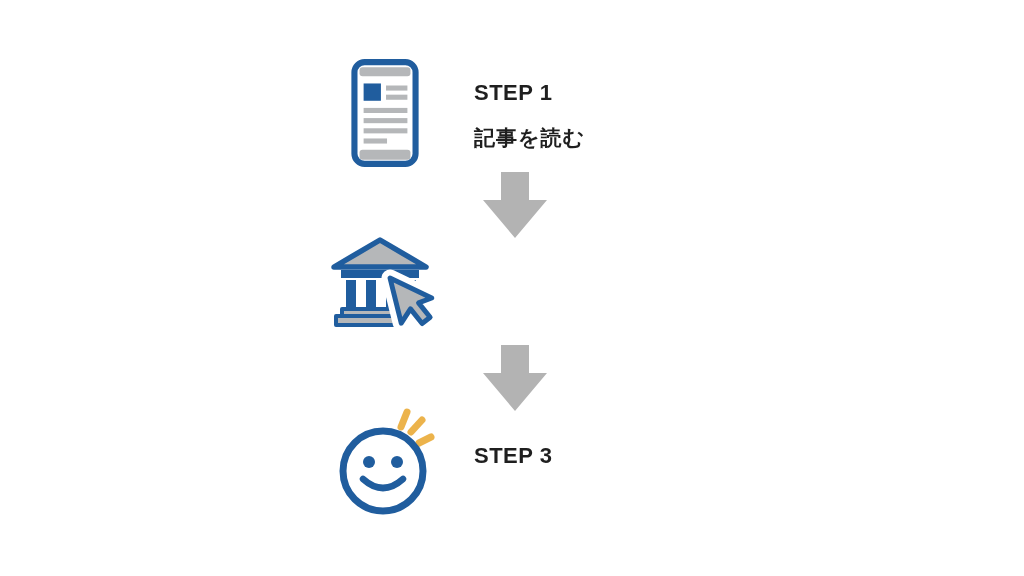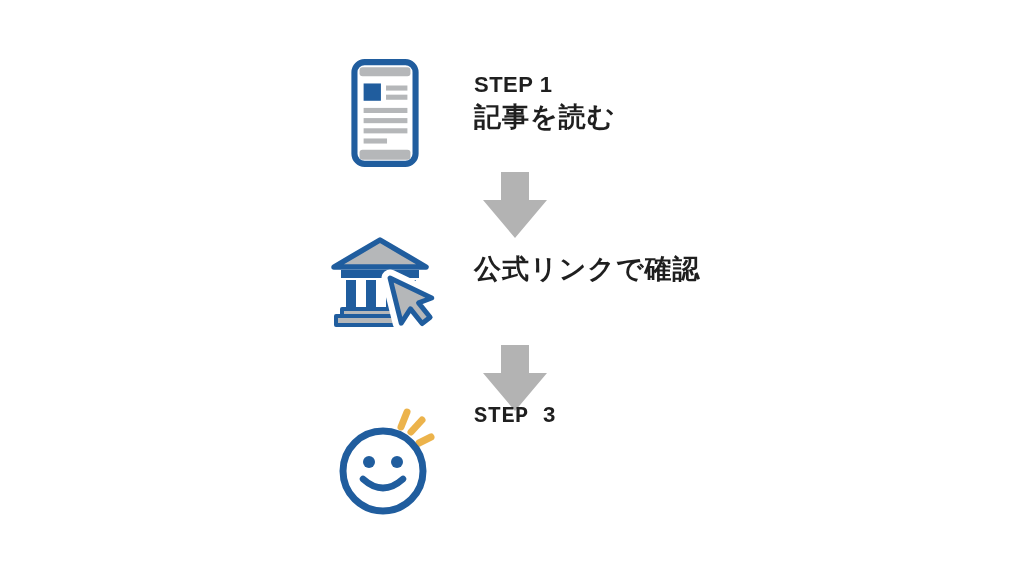--- a/index.html
+++ b/index.html
@@ -11,43 +11,43 @@
     position: relative;
     width: 1024px;
     height: 576px;
     background: var(--background, #ffffff);
     overflow: hidden;
   }
   .icon-box { position: absolute; }
 
   
   .icon-phone  { left: 350px; top: 58px;  width: 70px;  height: 110px; }
-  .text-step1  { left: 474px; top: 72px;  }
+  .text-step1  { left: 474px; top: 80px;  }
   .arrow-1     { left: 483px; top: 172px; width: 64px; height: 66px; }
   .icon-bank   { left: 330px; top: 236px; width: 118px; height: 110px; }
   .text-step2  { left: 474px; top: 250px; }
   .arrow-2     { left: 483px; top: 345px; width: 64px; height: 66px; }
   .icon-smile  { left: 334px; top: 404px; width: 104px; height: 116px; }
-  .text-step3  { left: 474px; top: 404px; font-family: Liberation Mono, monospace; }
+  .text-step3  { left: 474px; top: 443px; }
 
   .text-block { position: absolute; }
   .step-label {
     font-size: 22px;
     font-weight: 700;
     color: var(--text, #1f1f1f);
     letter-spacing: 0.5px;
     line-height: 26px;
   }
   .step-title {
-    font-size: 27px;
+    font-size: 21px;
     font-weight: 700;
     color: var(--text, #1f1f1f);
     letter-spacing: 1px;
     line-height: 36px;
-    margin-top: 1px;
+    margin-top: 14px;
     white-space: nowrap;
   }
 
   
   .fill-blue   { fill: var(--blue, #205d9e); }
   .fill-gray   { fill: var(--gray, #b5b7b9); }
   .fill-arrow  { fill: var(--arrow_gray, #b3b3b3); }
   .phone-body  { fill: #ffffff; stroke: var(--blue, #205d9e); stroke-width: 6; }
   .smile-face  { fill: #ffffff; stroke: var(--blue, #205d9e); stroke-width: 7; }
   .smile-mouth { fill: none; stroke: var(--blue, #205d9e); stroke-width: 6.5; stroke-linecap: round; }
@@ -97,21 +97,20 @@
       <rect class="fill-blue" x="76" y="44" width="10" height="27"></rect>
       <polygon class="base-step" points="12,73 70,73 70,80 12,80"></polygon>
       <polygon class="base-step" points="6,80 72,80 72,89 6,89"></polygon>
       <g transform="translate(60,42) rotate(-14) scale(1.55)">
         <polygon class="cursor-halo" points="0,0 0,30 8,22.5 13,33.5 19,30.8 14,20 23,19"></polygon>
         <polygon class="cursor-body" points="0,0 0,30 8,22.5 13,33.5 19,30.8 14,20 23,19"></polygon>
       </g>
     </svg>
   </div>
   <div class="text-block text-step2">
-    <div class="step-title">公式リンクで確認</div>
   </div>
 
   <div class="icon-box arrow-2">
     <svg viewBox="0 0 64 66" width="64" height="66">
       <polygon class="fill-arrow" points="18,0 46,0 46,28 64,28 32,66 0,28 18,28"></polygon>
     </svg>
   </div>
 
   <div class="icon-box icon-smile">
     <svg viewBox="0 0 104 116" width="104" height="116">

